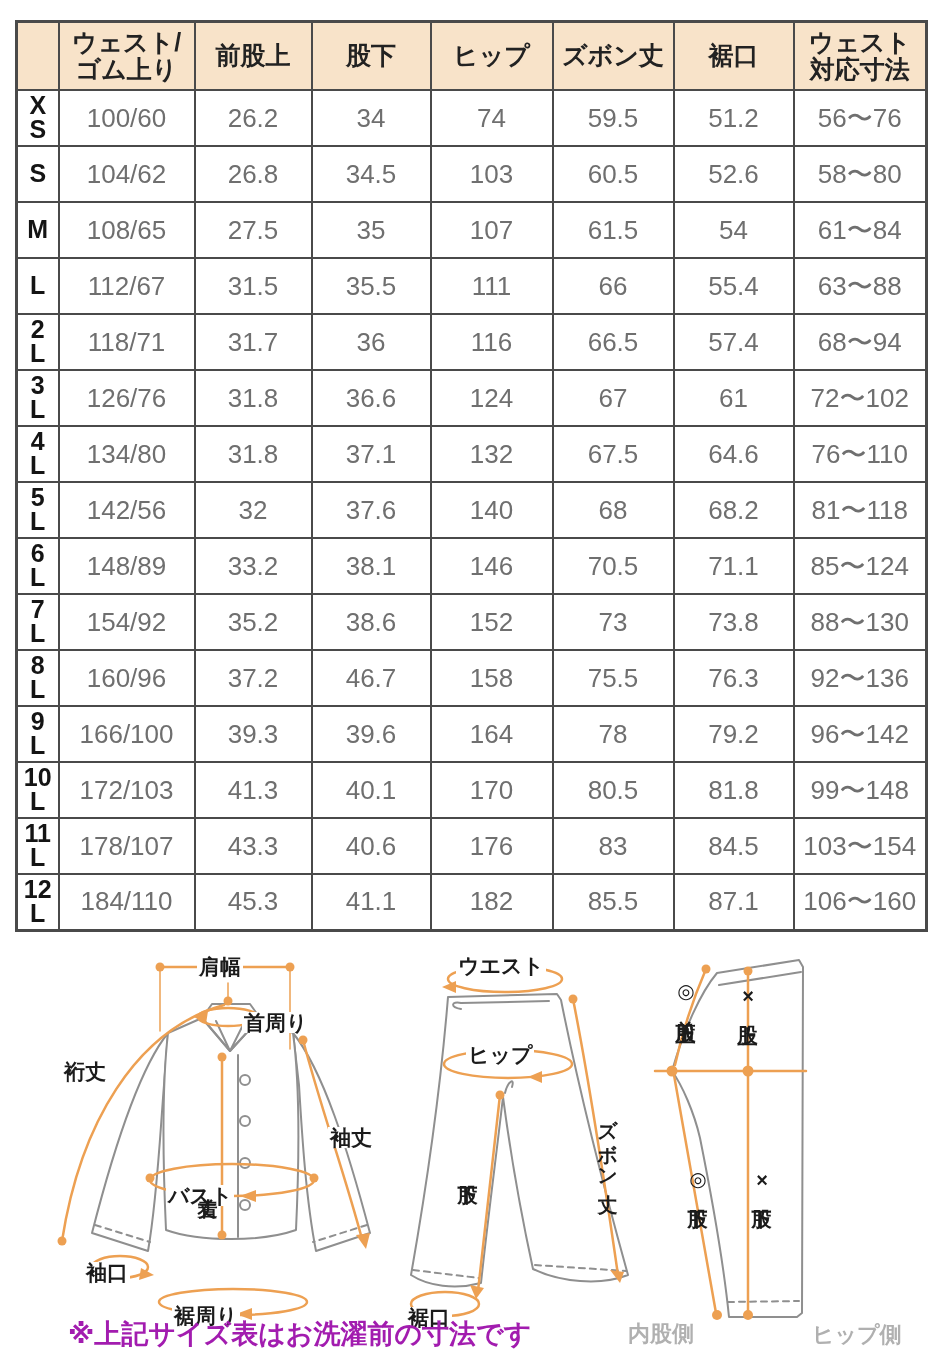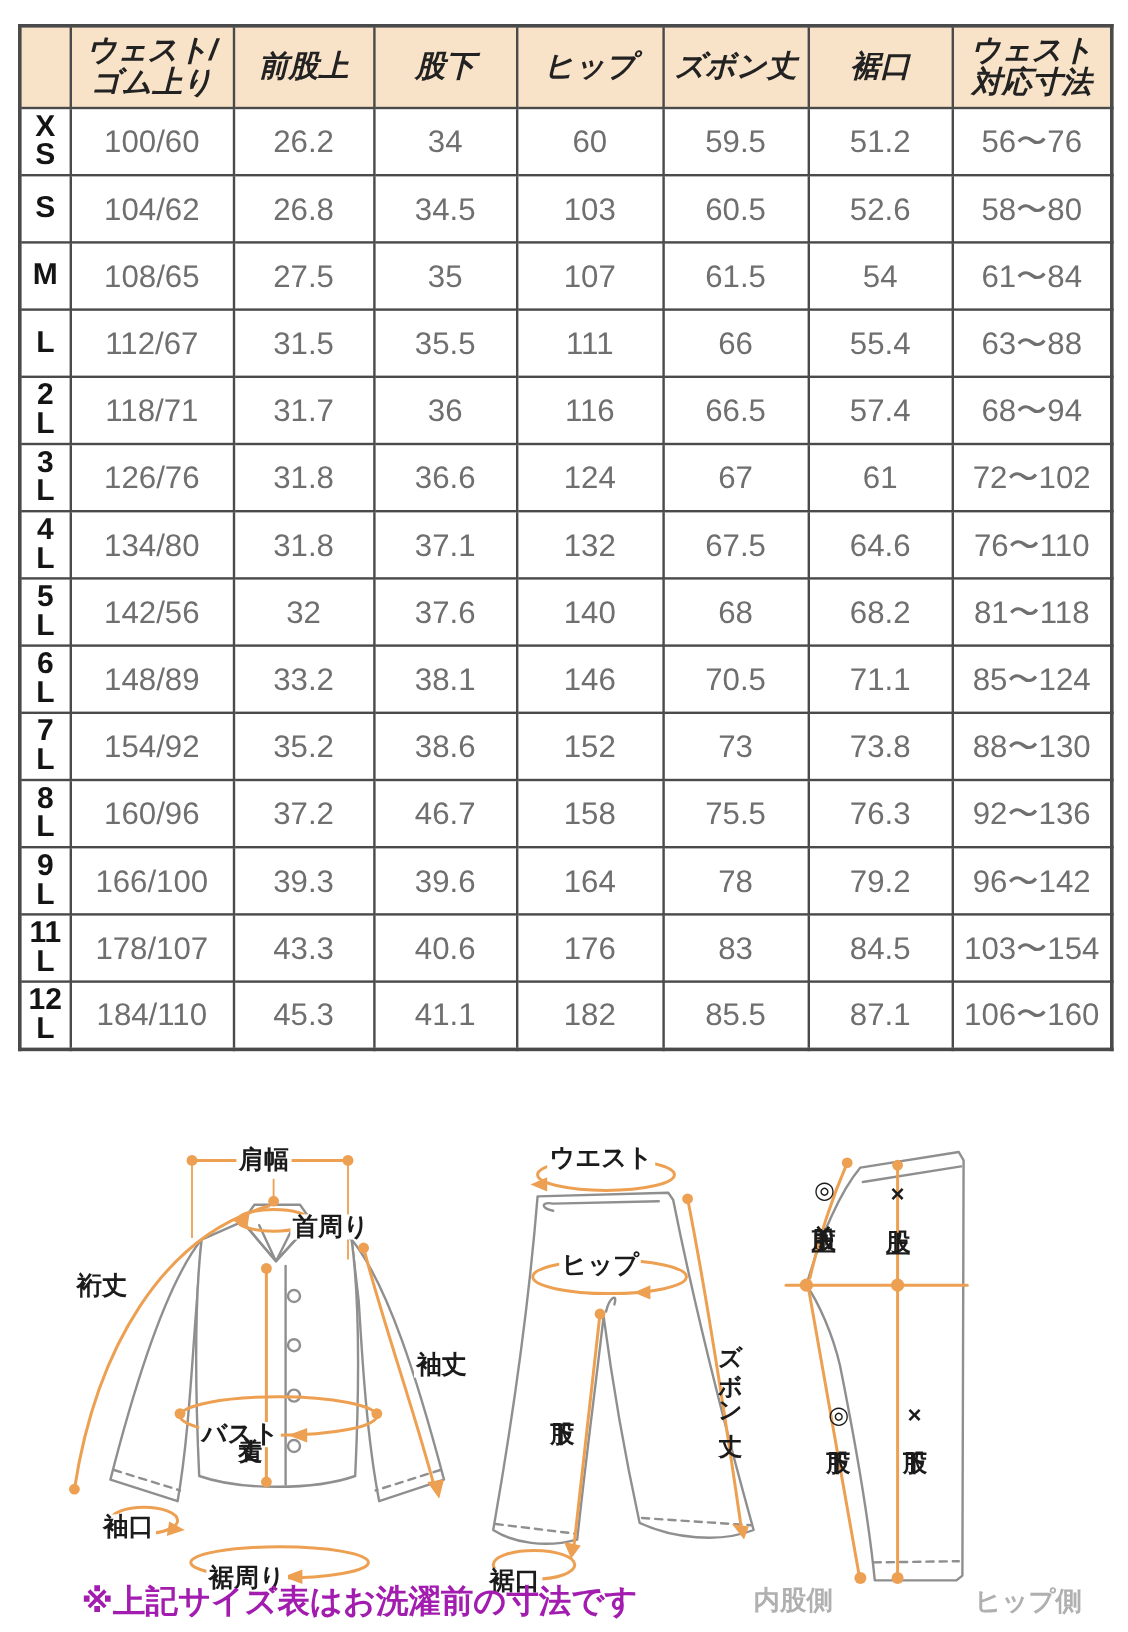--- a/index.html
+++ b/index.html
@@ -13,21 +13,21 @@
     position:absolute;left:15px;top:20px;width:910px;
     border-collapse:collapse;table-layout:fixed;
     border:3px solid #4a4a4a;
   }
   #size-table th,#size-table td{
     border:2px solid #4a4a4a;text-align:center;vertical-align:middle;
     padding:0;white-space:pre-line;
   }
   #size-table thead th{
     background:#f8e3c9;color:#222;font-weight:bold;font-size:25px;
-    height:66px;line-height:1.1;font-style:italic;
+    height:66px;line-height:1.1;
   }
   #size-table tbody tr{height:56px;}
   #size-table tbody th{
     color:#141414;font-weight:bold;font-size:25px;line-height:0.95;background:#fff;
   }
   #size-table tbody td{
     color:#6f6f6f;font-size:26px;background:#fff;font-weight:normal;
   }
 
   
@@ -81,21 +81,21 @@
 対応寸法</th>
     </tr>
   </thead>
   <tbody>
   <tr>
     <th>X
 S</th>
     <td>100/60</td>
     <td>26.2</td>
     <td>34</td>
-    <td>60</td>
+    <td>74</td>
     <td>59.5</td>
     <td>51.2</td>
     <td>56〜76</td>
   </tr>
 
   <tr>
     <th>S</th>
     <td>104/62</td>
     <td>26.8</td>
     <td>34.5</td>
@@ -216,20 +216,31 @@
 L</th>
     <td>166/100</td>
     <td>39.3</td>
     <td>39.6</td>
     <td>164</td>
     <td>78</td>
     <td>79.2</td>
     <td>96〜142</td>
   </tr>
 
+  <tr>
+    <th>10
+L</th>
+    <td>172/103</td>
+    <td>41.3</td>
+    <td>40.1</td>
+    <td>170</td>
+    <td>80.5</td>
+    <td>81.8</td>
+    <td>99〜148</td>
+  </tr>
 
   <tr>
     <th>11
 L</th>
     <td>178/107</td>
     <td>43.3</td>
     <td>40.6</td>
     <td>176</td>
     <td>83</td>
     <td>84.5</td>
@@ -352,21 +363,21 @@
         <circle cx="748" cy="126" r="5.5"></circle>
       <circle cx="717" cy="370" r="5"></circle>
         <circle cx="748" cy="370" r="5"></circle>
     </g>
   </svg>
 
   <div class="dlabel" style="left:197px;top:11px;">肩幅</div>
   <div class="dlabel" style="left:242px;top:46px;margin-top:21px;">首周り</div>
   <div class="dlabel" style="left:62px;top:116px;">裄丈</div>
   <div class="dlabel" style="left:166px;top:240px;">バスト</div>
-  <div class="dlabel" style="left:345px;top:182px;">袖丈</div>
+  <div class="dlabel" style="left:328px;top:182px;">袖丈</div>
   <div class="vlabel" style="left:198px;top:236px;">着丈</div>
   <div class="dlabel" style="left:84px;top:317px;">袖口</div>
   <div class="dlabel" style="left:172px;top:360px;">裾周り</div>
 
   <div class="dlabel" style="left:456px;top:10px;">ウエスト</div>
   <div class="dlabel" style="left:466px;top:99px;">ヒップ</div>
   <div class="vlabel" style="left:598px;top:160px;">ズボン丈</div>
   <div class="vlabel" style="left:458px;top:224px;">股下</div>
   <div class="dlabel" style="left:406px;top:362px;">裾口</div>
 

